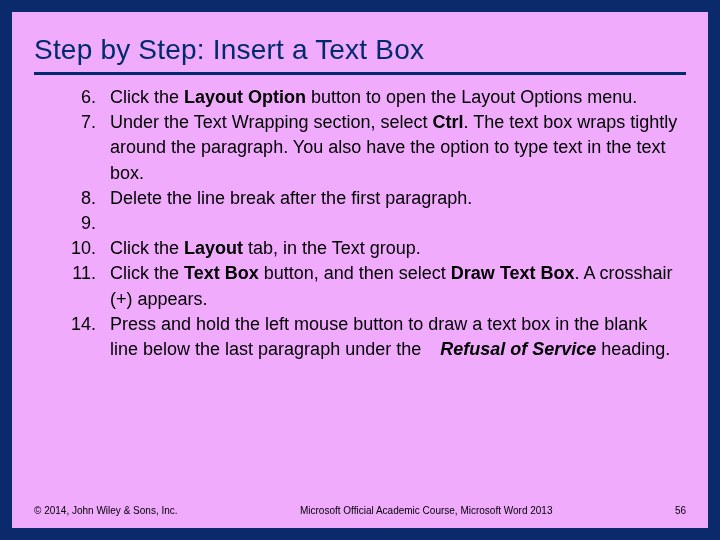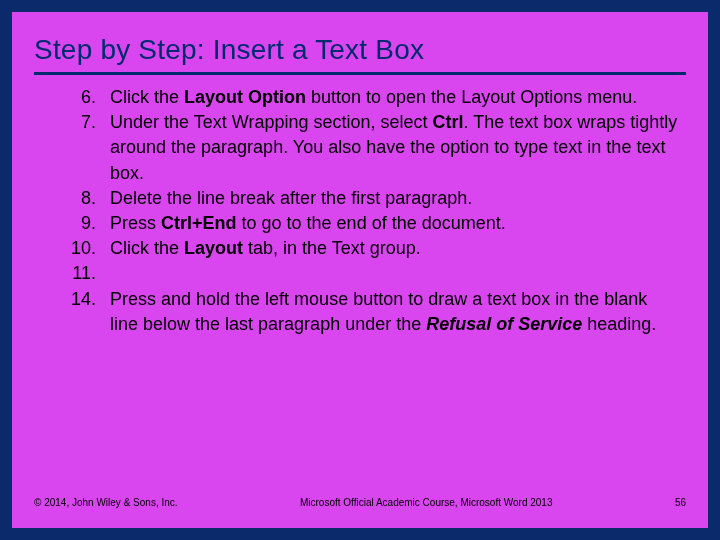--- a/index.html
+++ b/index.html
@@ -10,21 +10,21 @@
     font-family: Arial, "Helvetica Neue", Helvetica, sans-serif;
     color: #000;
     position: relative;
   }
   .slide {
     position: absolute;
     left: 12px;
     top: 12px;
     right: 12px;
     bottom: 12px;
-    background: #d946ef;
+    background: #f0abfc;
     padding: 22px 22px 8px 22px;
   }
   .title {
     font-size: 28px;
     font-weight: 400;
     color: #002a6e;
     margin-bottom: 6px;
     letter-spacing: 0.2px;
   }
   .rule {
@@ -45,26 +45,26 @@
     width: 76px;
     min-width: 76px;
     text-align: right;
     padding-right: 14px;
   }
   .txt {
     flex: 1;
     padding-right: 6px;
   }
   .b { font-weight: 700; }
-  .i { font-style: italic; }
+  .i { font-style: italic; margin-left: 14px; }
   .footer {
     position: absolute;
     left: 22px;
     right: 22px;
-    bottom: 20px;
+    bottom: 12px;
     font-size: 10px;
     color: #000;
     display: flex;
     align-items: baseline;
   }
   .footer-left { white-space: nowrap; }
   .footer-center { flex: 1; text-align: center; padding: 0 8px; margin-top: 48px; }
   .footer-right { white-space: nowrap; }
 </style>
 </head>
@@ -82,28 +82,28 @@
       <div class="step">
         <div class="num">7.</div>
         <div class="txt">Under the Text Wrapping section, select <span class="b">Ctrl</span>. The text box wraps tightly around the paragraph. You also have the option to type text in the text box.</div>
       </div>
       <div class="step">
         <div class="num">8.</div>
         <div class="txt">Delete the line break after the first paragraph.</div>
       </div>
       <div class="step">
         <div class="num">9.</div>
-        <div class="txt">Press <span class="b">Ctrl+End</span> to go to the end of the document.</div>
       </div>
       <div class="step">
         <div class="num">10.</div>
         <div class="txt">Click the <span class="b">Layout</span> tab, in the Text group.</div>
       </div>
       <div class="step">
         <div class="num">11.</div>
+        <div class="txt">Click the <span class="b">Text Box</span> button, and then select <span class="b">Draw Text Box</span>. A crosshair (+) appears.</div>
       </div>
       <div class="step">
         <div class="num">14.</div>
         <div class="txt">Press and hold the left mouse button to draw a text box in the blank line below the last paragraph under the <span class="b i">Refusal of Service</span> heading.</div>
       </div>
     </div>
 
   <div class="footer">
     <span class="footer-left">© 2014, John Wiley &amp; Sons, Inc.</span>
     <span class="footer-center">Microsoft Official Academic Course, Microsoft Word 2013</span>

